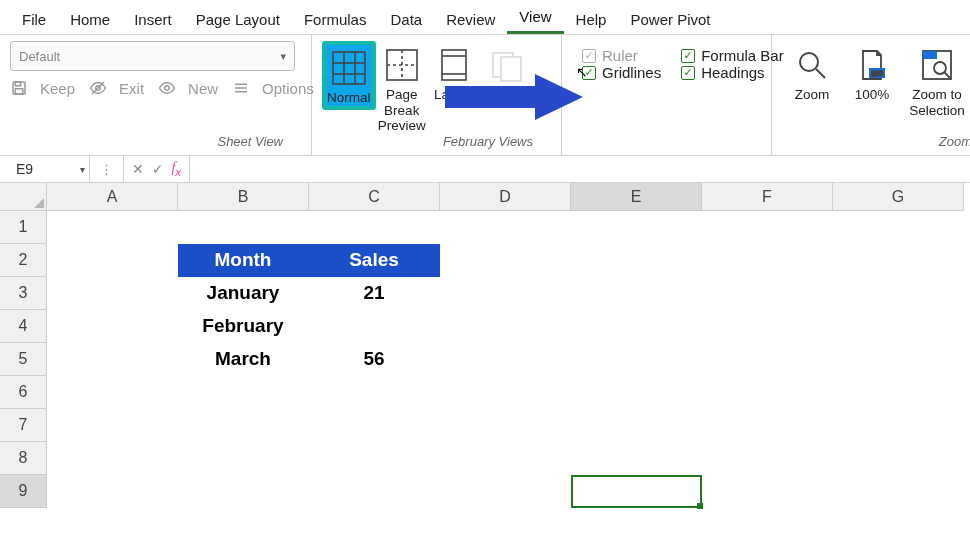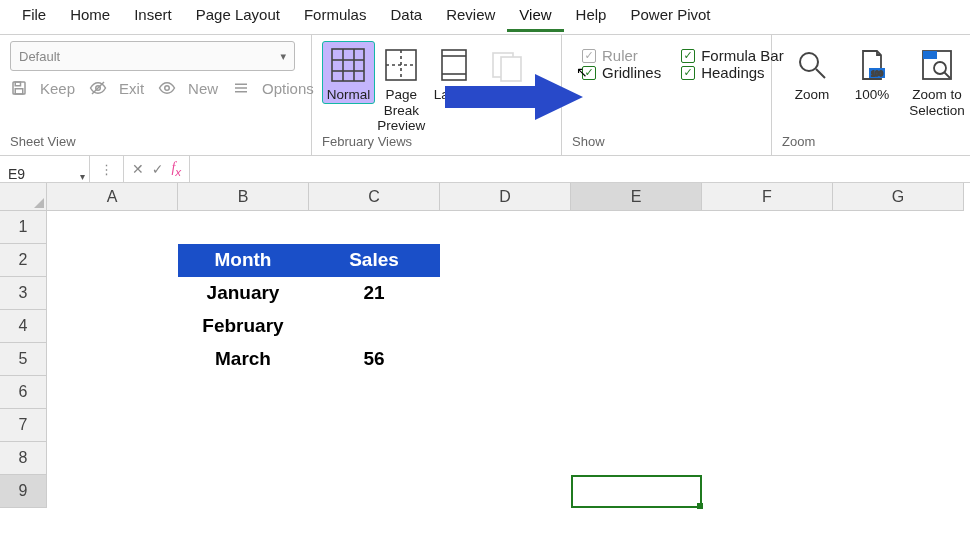--- a/index.html
+++ b/index.html
@@ -1,52 +1,52 @@
 <!DOCTYPE html>
 <html><head>
 <meta charset="utf-8">
 <style>
   * { box-sizing: border-box; margin: 0; padding: 0; font-family: "Segoe UI", Arial, sans-serif; }
   body { width: 970px; height: 546px; background: #fff; overflow: hidden; position: relative; font-size: 13px; color: #333; }
 
   
-  .menubar { display:flex; align-items:flex-start; height:34px; padding:0 10px; }
+  .menubar { display:flex; align-items:flex-end; height:34px; padding:0 10px; }
   .menutab { padding:6px 12px; font-size:15px; color:#222; cursor:pointer; }
   .menutab.active { border-bottom:3px solid #2e7d32; color:#111; }
 
   
   .ribbon { display:flex; align-items:stretch; height:122px; border-top:1px solid #d0d0d0; border-bottom:1px solid #d0d0d0; background:#fff; }
   .group { display:flex; flex-direction:column; justify-content:space-between; padding:6px 28px 2px 10px; border-right:1px solid #d0d0d0; }
   .group:last-child { border-right:none; }
   .group-body { display:flex; align-items:flex-start; flex:1; }
-  .group-label { text-align:left; font-size:13px; color:#666; padding-bottom:4px; }
+  .group-label { text-align:right; font-size:13px; color:#666; padding-bottom:4px;font-style:italic; }
 
   .sheetview-top { display:flex; flex-direction:column; }
   .combo { width:285px; height:30px; border:1px solid #bbb; border-radius:3px; display:flex; align-items:center; justify-content:space-between; padding:0 8px; color:#888; background:#fafafa; margin-bottom:8px;}
   .combo .chev { font-size:11px; color:#666; }
   .svbtns { display:flex; gap:14px; }
   .svbtn { display:flex; align-items:center; gap:12px; color:#9a9a9a; font-size:15px; }
   .svbtn svg { width:18px; height:18px; }
 
   .big-btn { display:flex; flex-direction:column; align-items:center; justify-content:flex-start; width:60px; padding-top:4px; text-align:center; cursor:pointer; font-size:13.5px; color:#222; }
   .big-btn .iconbox { width:40px; height:40px; display:flex; align-items:center; justify-content:center; margin-bottom:2px; }
-  .big-btn.selected { background:#c4b5fd; border:1px solid #14b8a6; border-radius:3px; padding-top:3px;}
+  .big-btn.selected { background:#0ea5e9; border:4px solid #14b8a6; border-radius:3px; padding-top:3px;}
   .big-btn .lbl { line-height:1.15; white-space:pre-line; }
 
   .show-col { display:flex; flex-direction:column; gap:0; padding:6px 10px 0 10px; font-size:15px; }
   .chk { display:flex; align-items:center; gap:6px; color:#222; cursor:pointer; white-space:nowrap;}
   .chk.disabled { color:#9a9a9a; }
   .chkbox { width:14px; height:14px; border:1.5px solid #555; border-radius:2px; display:flex; align-items:center; justify-content:center; }
   .chkbox.on { color:#1f7a1f; border-color:#1f7a1f; }
   .chkbox.on::after { content:"✓"; font-size:11px; line-height:1; }
   .chk.disabled .chkbox { border-color:#aaa; color:#aaa; }
 
   
   .fxrow { display:flex; align-items:center; height:27px; border-bottom:1px solid #d0d0d0; }
-  .namebox { width:90px; height:100%; border-right:1px solid #d0d0d0; display:flex; align-items:flex-end; padding:0 8px; font-size:14px; position:relative;}
+  .namebox { width:90px; height:100%; border-right:1px solid #d0d0d0; display:flex; align-items:center; padding:0 16px; font-size:14px; position:relative;}
   .namebox .dd { position:absolute; right:4px; font-size:10px; color:#555; }
   .fxsep { width:34px; height:100%; border-right:1px solid #d0d0d0; display:flex; align-items:center; justify-content:center; gap:4px; color:#888;}
   .fxicons { display:flex; align-items:center; gap:8px; padding:0 8px; color:#888; font-size:14px; border-right:1px solid #d0d0d0; height:100%;}
   .fxicons .fx { font-style:italic; font-family:"Times New Roman",serif; color:#ec4899; }
   .fxinput { flex:1; padding:0 8px; font-size:14px; color:#222; }
 
   
   .sheet { position:relative; }
   .colhdrs { display:flex; height:28px; }
   .rowhdr-corner { width:47px; height:28px; background:#f0f0f0; border-right:1px solid #ccc; border-bottom:1px solid #ccc; position:relative;}
@@ -196,21 +196,20 @@
         <div class="chk">
           <span class="chkbox on"></span>
           <span>Formula Bar</span>
         </div>
         <div class="chk">
           <span class="chkbox on"></span>
           <span>Headings</span>
         </div>
       </div>
     </div>
-    <div class="group-label">Show</div>
   </div>
 
   <div class="group" style="flex:1">
     <div class="group-body">
       <div class="big-btn">
         <div class="iconbox">
           <svg width="34" height="34" viewBox="0 0 34 34" fill="none" stroke="#444" stroke-width="2">
               <circle cx="14" cy="14" r="9"></circle>
               <line x1="21" y1="21" x2="30" y2="30"></line>
             </svg>

